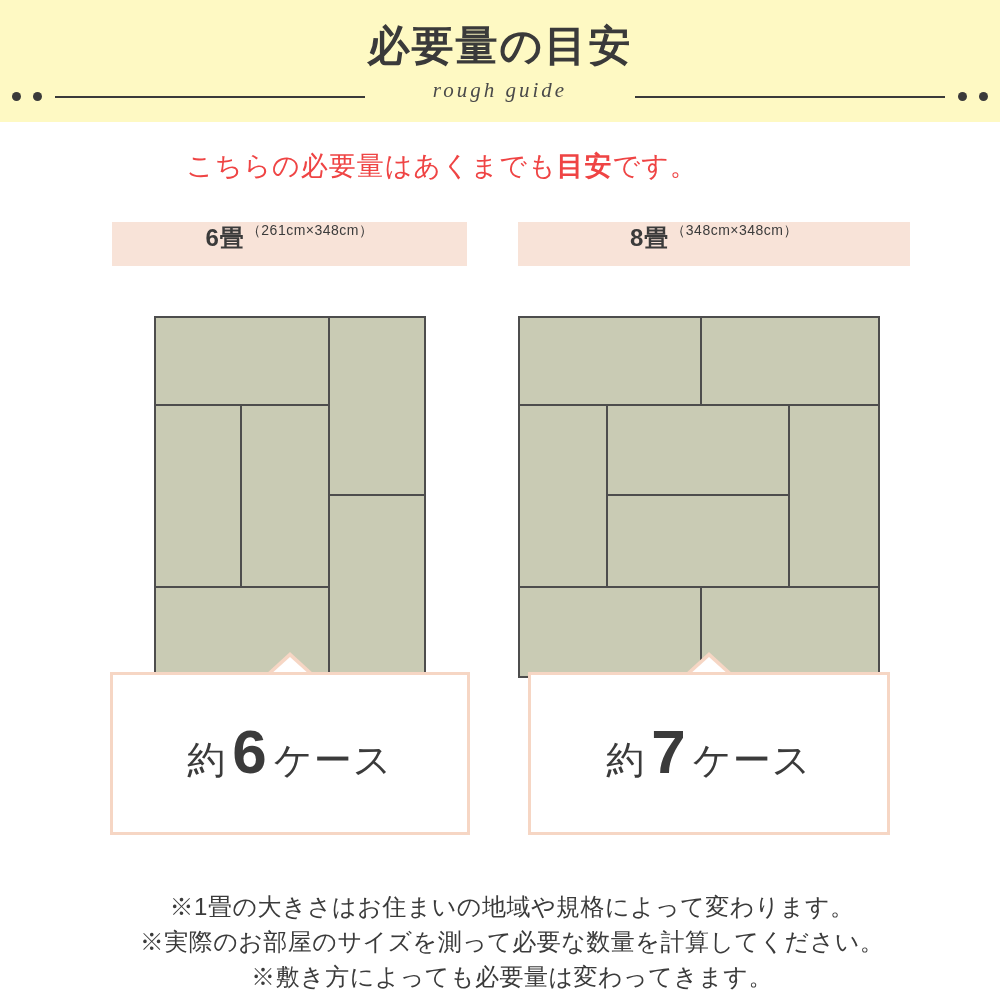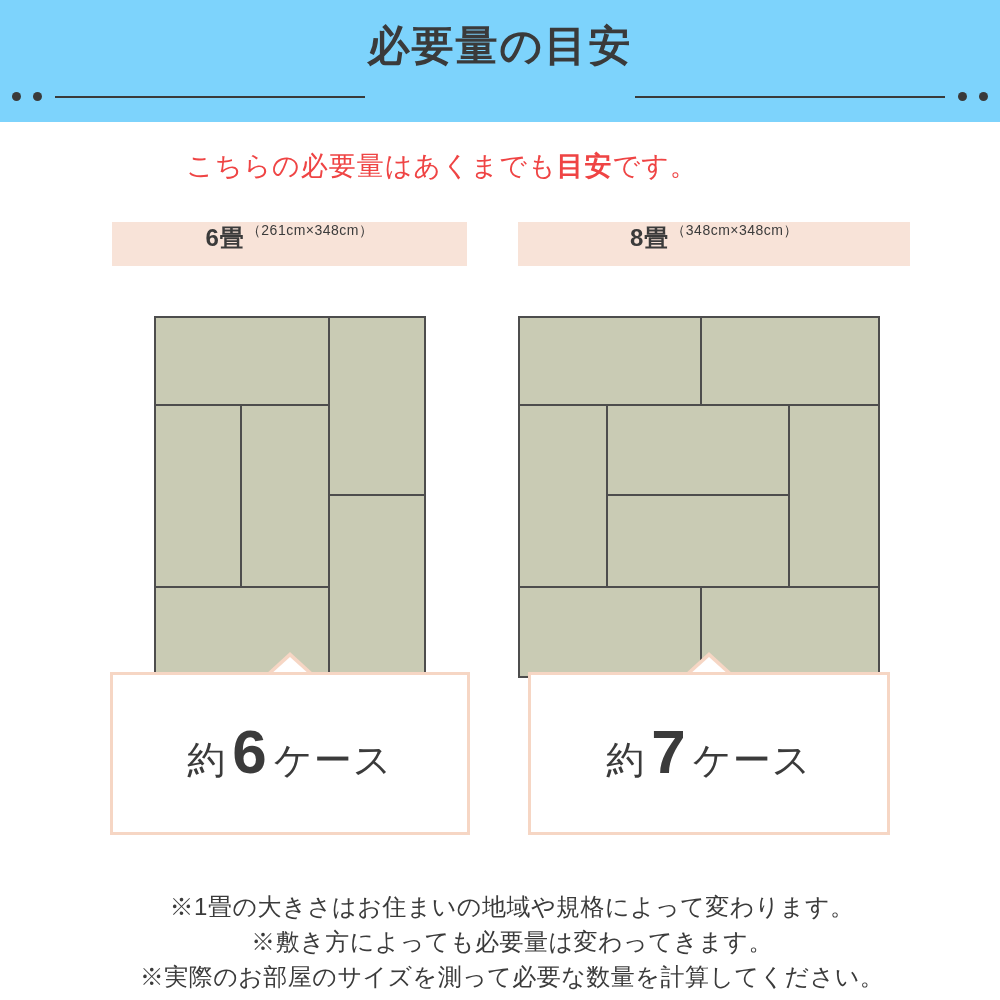--- a/index.html
+++ b/index.html
@@ -18,21 +18,21 @@
     position: relative;
     width: 1000px;
     height: 1000px;
   }
 
   
   .header {
     position: relative;
     width: 1000px;
     height: 122px;
-    background: #7dd3fc;
+    background: #fef9c3;
   }
   .header-title {
     position: absolute;
     top: 18px;
     left: 0;
     width: 1000px;
     text-align: center;
     font-size: 42px;
     font-weight: bold;
     letter-spacing: 2px;
@@ -222,20 +222,21 @@
 
   <div class="header">
     <div class="header-title">必要量の目安</div>
     <div class="header-sub-wrap">
       <div class="rule rule-left"></div>
       <div class="rule rule-right"></div>
       <div class="dot dot-l1"></div>
       <div class="dot dot-l2"></div>
       <div class="dot dot-r1"></div>
       <div class="dot dot-r2"></div>
+      <div class="header-sub">rough guide</div>
     </div>
   </div>
 
   <div class="lead">
     <span>こちらの必要量はあくまでも</span><b>目安</b><span>です。</span>
   </div>
 
   <div class="col col-left">
     <div class="badge">
       <span class="badge-main">6畳</span>
@@ -286,17 +287,17 @@
   <div class="callout callout-right">
     <div class="callout-text">
       <span>約</span>
       <span class="big">7</span>
       <span>ケース</span>
     </div>
   </div>
 
   <div class="notes">
     <div class="note">※1畳の大きさはお住まいの地域や規格によって変わります。</div>
+    <div class="note">※実際のお部屋のサイズを測って必要な数量を計算してください。</div>
     <div class="note">※敷き方によっても必要量は変わってきます。</div>
-    <div class="note">※実際のお部屋のサイズを測って必要な数量を計算してください。</div>
   </div>
 
 </div>
 
 </body></html>

